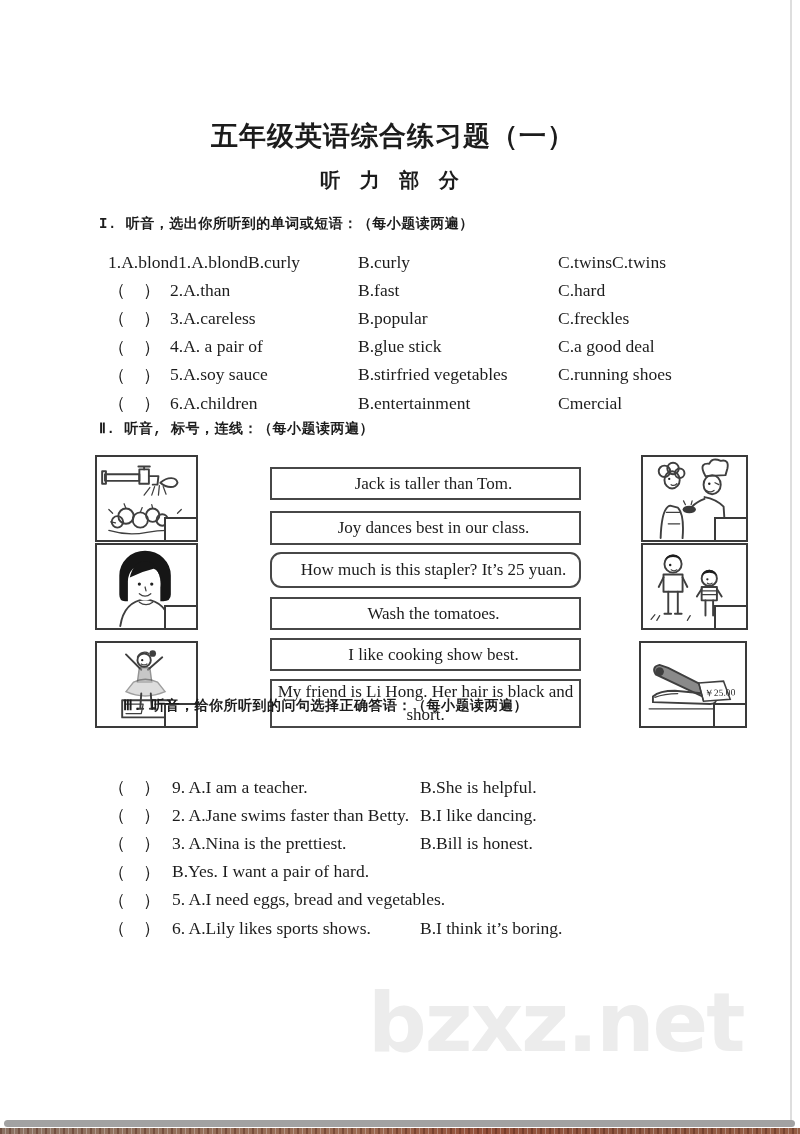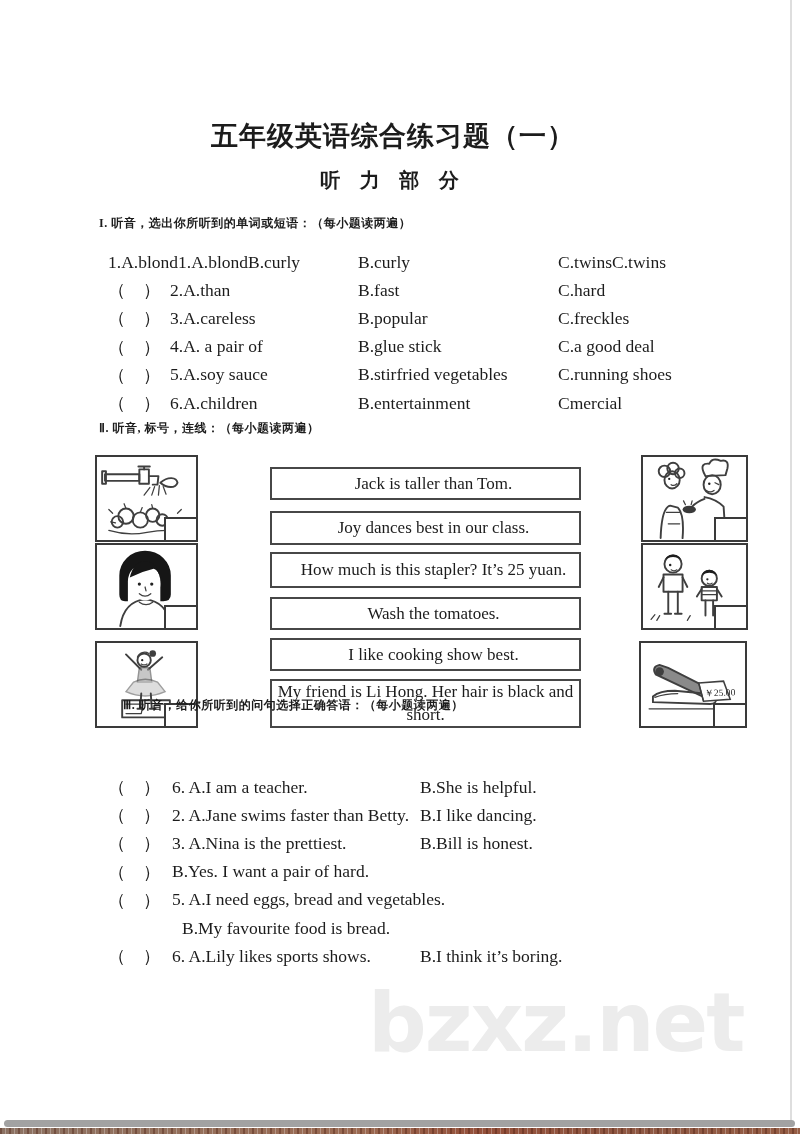--- a/index.html
+++ b/index.html
@@ -15,22 +15,22 @@
     font-family:"Liberation Sans", sans-serif; font-weight:700;
     font-size:27px; line-height:1; letter-spacing:1px;margin-top:39px;
   }
   .subtitle {
     position:absolute; top:170px; left:0; width:786px; text-align:center;
     font-family:"Liberation Sans", sans-serif; font-weight:700;
     font-size:20px; line-height:1; letter-spacing:7px;
   }
   .sec-heading {
     position:absolute; left:99px; white-space:nowrap;
-    font-family:Liberation Serif, serif; font-weight:700;
-    font-size:12px; line-height:1.2; letter-spacing:.5px;
+    font-family:Liberation Mono, monospace; font-weight:700;
+    font-size:14px; line-height:1.2; letter-spacing:.5px;
   }
   #s1-heading { top:216px; }
   #s2-heading { top:421px; }
   #s3-heading { top:698px;margin-left:24px; }
 
   
   .s1-rows { position:absolute; top:248px; left:0; width:800px; }
   .s1-row {
     display:flex; align-items:center; height:28.2px;
     padding-left:108px; font-size:17.5px; white-space:nowrap;
@@ -60,21 +60,21 @@
   #img-r3 { left:639px; top:191px; width:108px; }
 
   .sentence {
     position:absolute; left:270px; width:311px; box-sizing:border-box;
     border:2px solid #474747; background:#fff;
     display:flex; align-items:center; justify-content:center;
     font-size:17px; text-align:center; white-space:nowrap; overflow:hidden;padding-left:16px;
   }
   #snt-1 { top:17px;  height:33px; }
   #snt-2 { top:61px;  height:34px; }
-  #snt-3 { top:102px; height:36px; }
+  #snt-3 { top:102px; height:36px;border-radius:11px; }
   #snt-4 { top:147px; height:33px; }
   #snt-5 { top:188px; height:33px; }
   #snt-6 { top:229px; height:49px; white-space:normal; line-height:1.32; padding:2px 0; }
 
   
   .s3-rows { position:absolute; top:773px; left:0; width:800px; }
   .s3-row {
     display:flex; align-items:center; height:28.2px;
     padding-left:108px; font-size:17.5px; white-space:nowrap;
   }
@@ -277,44 +277,41 @@
       </svg>
       <div class="ansbox"></div>
     </div>
   </div>
 
   <div class="sec-heading" id="s3-heading">Ⅲ. 听音，给你所听到的问句选择正确答语：（每小题读两遍）</div>
 
   <div class="s3-rows">
     <div class="s3-row">
       <span class="paren">（　）</span>
-      <span class="a">6. A.I am a teacher.</span>
+      <span class="a">9. A.I am a teacher.</span>
       <span class="b">B.She is helpful.</span>
     </div>
     <div class="s3-row">
       <span class="paren">（　）</span>
       <span class="a">2. A.Jane swims faster than Betty.</span>
       <span class="b">B.I like dancing.</span>
     </div>
     <div class="s3-row">
       <span class="paren">（　）</span>
       <span class="a">3. A.Nina is the prettiest.</span>
       <span class="b">B.Bill is honest.</span>
     </div>
     <div class="s3-row">
       <span class="paren">（　）</span>
       <span class="b">B.Yes. I want a pair of hard.</span>
     </div>
     <div class="s3-row">
       <span class="paren">（　）</span>
       <span class="a">5. A.I need eggs, bread and vegetables.</span>
       <span class="b"></span>
-    </div>
-    <div class="s3-row cont">
-      <span>B.My favourite food is bread.</span>
     </div>
     <div class="s3-row">
       <span class="paren">（　）</span>
       <span class="a">6. A.Lily likes sports shows.</span>
       <span class="b">B.I think it’s boring.</span>
     </div>
   </div>
 
   <div class="watermark">bzxz.net</div>
   <div class="page-edge"></div>

